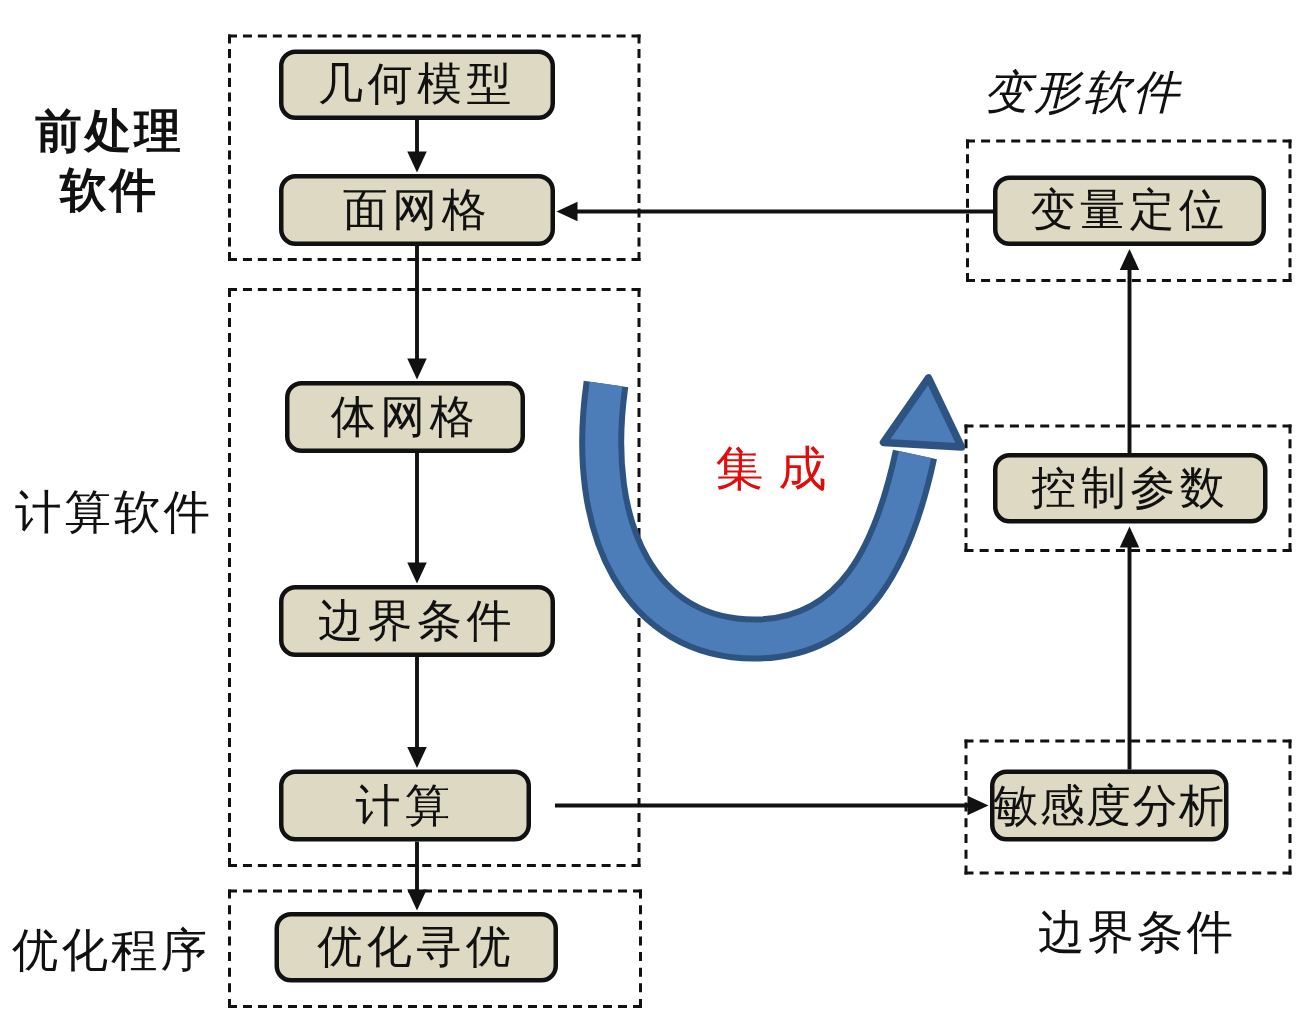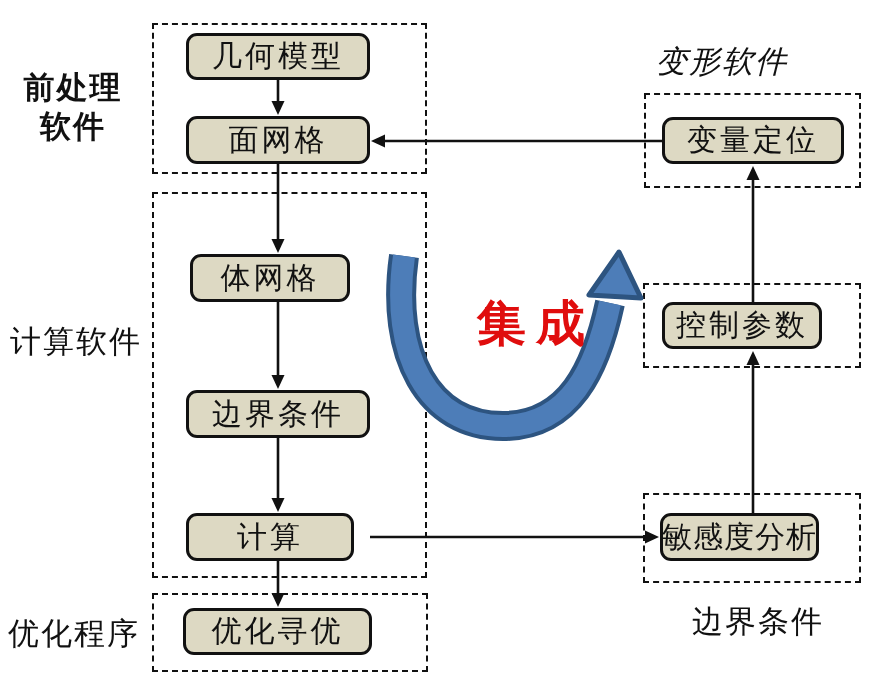--- a/index.html
+++ b/index.html
@@ -25,21 +25,21 @@
     font-weight:500;white-space:nowrap;
   }
   .side-label{
     position:absolute;
     font-size:31px;color:#111;letter-spacing:2px;
     text-align:center;font-weight:500;white-space:pre-line;
     line-height:39px;
   }
   .integration-label{
     position:absolute;
-    font-size:49px;font-weight:bold;letter-spacing:10px;
+    font-size:32px;font-weight:normal;letter-spacing:10px;
     color:var(--integration-text,#e00d0d);
     white-space:nowrap;
   }
   svg.overlay{position:absolute;left:0;top:0;pointer-events:none;}
   .arrow-line{stroke:var(--arrow,#111);stroke-width:2.6;fill:none;}
   .arrow-head{fill:var(--arrow,#111);stroke:none;}
   .curve-outline{stroke:var(--curve-arrow-border,#2d5480);stroke-width:30;fill:none;stroke-linecap:butt;}
   .curve-body{stroke:var(--curve-arrow-fill,#4d7db8);stroke-width:22;fill:none;stroke-linecap:butt;}
   .curve-head{fill:var(--curve-arrow-fill,#4d7db8);stroke:var(--curve-arrow-border,#2d5480);stroke-width:5;stroke-linejoin:round;}
 </style>
@@ -109,21 +109,21 @@
     </g>
   </svg>
 
   <div class="node" style="left:186px;top:33px;width:184px;height:47px;">几何模型</div>
   <div class="node" style="left:186px;top:116px;width:184px;height:48px;">面网格</div>
   <div class="node" style="left:190px;top:254px;width:160px;height:48px;">体网格</div>
   <div class="node" style="left:186px;top:390px;width:184px;height:48px;">边界条件</div>
   <div class="node" style="left:186px;top:513px;width:168px;height:48px;">计算</div>
   <div class="node" style="left:183px;top:608px;width:189px;height:47px;">优化寻优</div>
   <div class="node" style="left:662px;top:117px;width:182px;height:47px;">变量定位</div>
-  <div class="node" style="left:662px;top:302px;width:160px;height:47px;">控制参数</div>
+  <div class="node" style="left:662px;top:302px;width:183px;height:47px;">控制参数</div>
   <div class="node" style="left:660px;top:513px;width:159px;height:48px;letter-spacing:1px;">敏感度分析</div>
 
   <div class="side-label" style="left:8px;top:68px;width:130px;font-weight:bold;">前处理
 软件</div>
   <div class="side-label" style="left:6px;top:322px;width:140px;">计算软件</div>
   <div class="side-label" style="left:4px;top:614px;width:140px;">优化程序</div>
   <div class="side-label" style="left:652px;top:42px;width:140px;font-style:italic;">变形软件</div>
   <div class="side-label" style="left:688px;top:602px;width:140px;">边界条件</div>
 
   <div class="integration-label" style="left:477px;top:291px;">集成</div>

